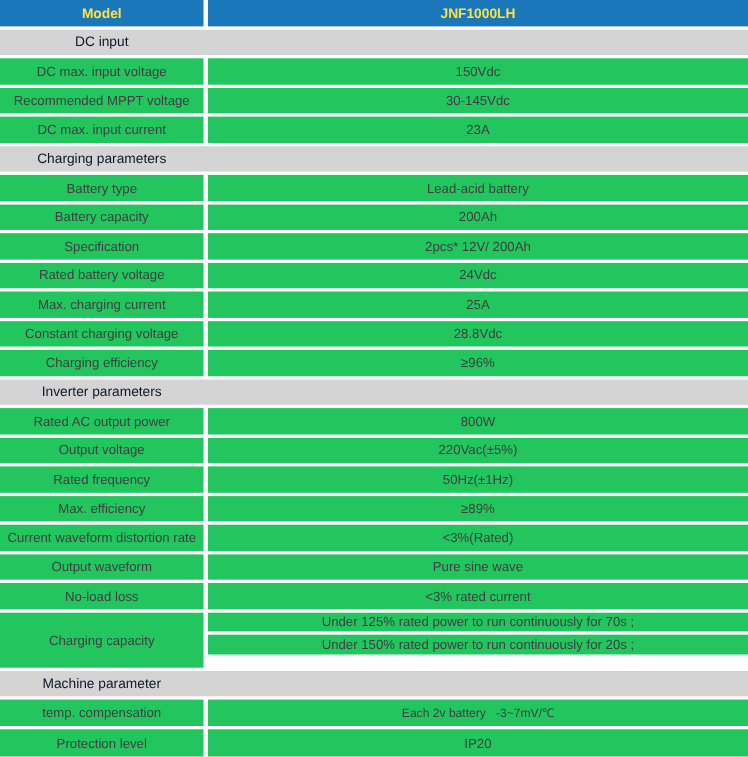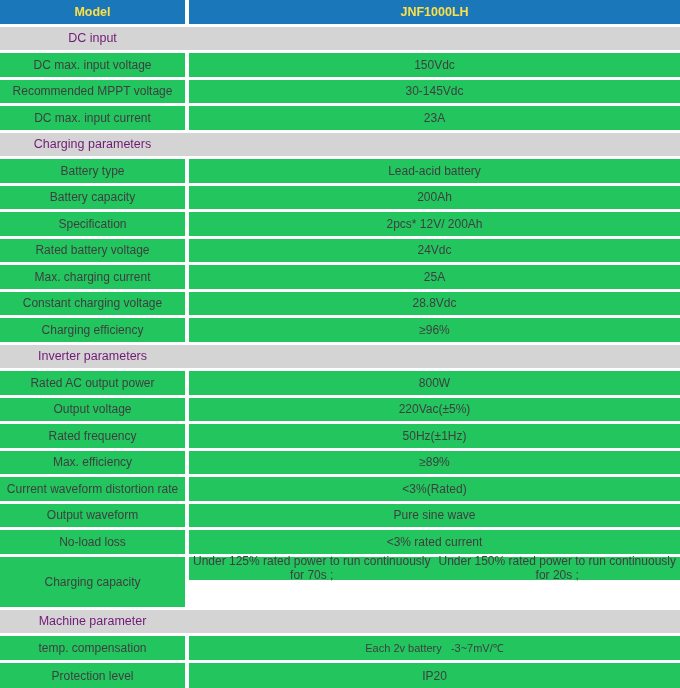--- a/index.html
+++ b/index.html
@@ -26,25 +26,25 @@
     background:#1a78ba;color:#fde047;
     font-size:12.5px;font-weight:600;
   }
   
   .row.section .bar{
     background:#d4d4d4;height:23.5px;width:100%;
     display:flex;align-items:center;
   }
   .row.section .bar span{
     display:block;width:185px;text-align:center;
-    color:#701a75;font-size:12.5px;
+    color:#0f172a;font-size:12.5px;
   }
   
   .row.merged .cell.left{height:50px;}
-  .row.merged .right-stack{flex:1;display:flex;}
+  .row.merged .right-stack{flex:1;display:flex;flex-direction:column;}
   .row.merged .right-stack .cell{margin-bottom:3px;}
   .row.merged .right-stack .cell:last-child{margin-bottom:12px;}
   .cell.small{font-size:11px;}
   .row.last .cell{height:26px;}
 </style>
 </head>
 <body>
 
 <div class="spec-table">
 

